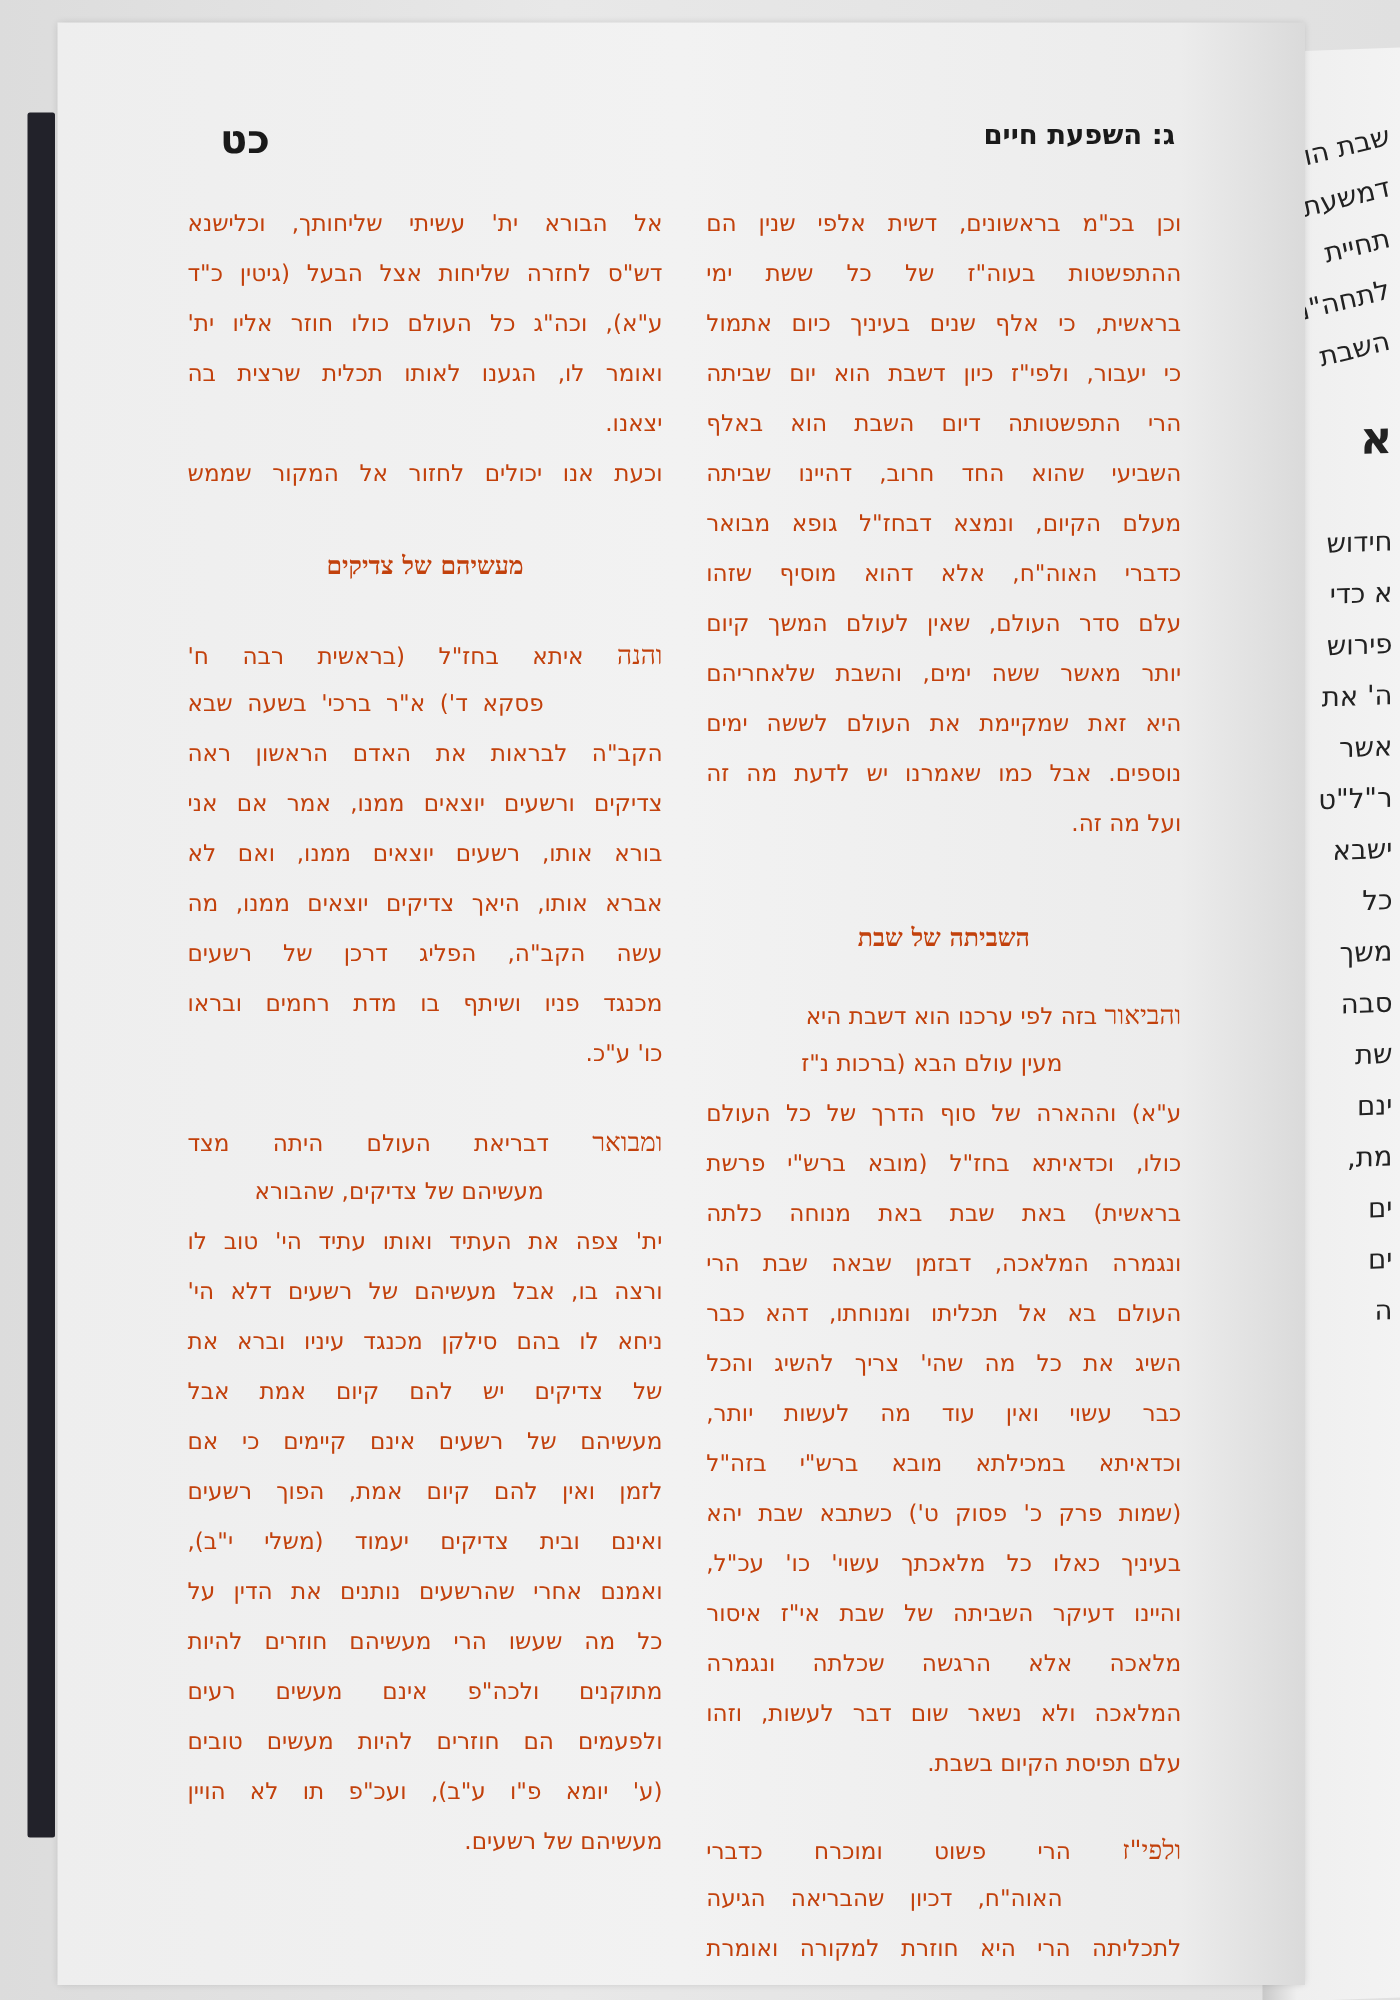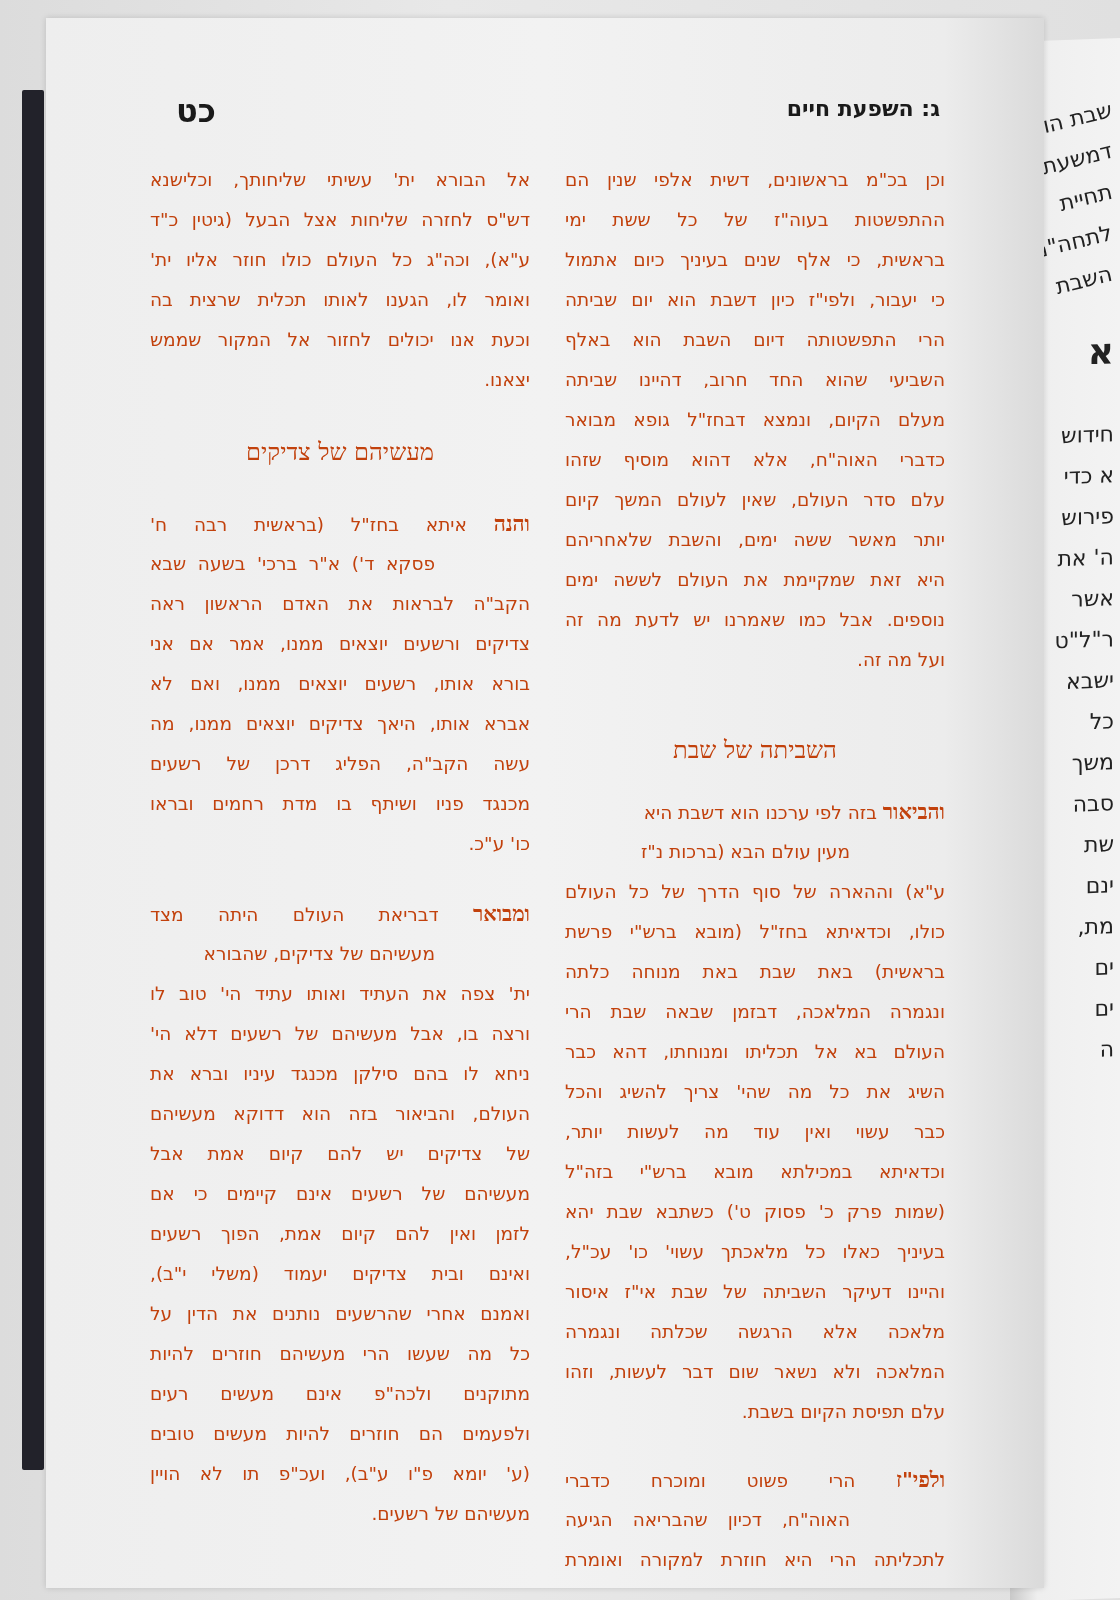--- a/index.html
+++ b/index.html
@@ -41,23 +41,23 @@
       text-align-last:right; color:#c2410c;
       font-family:"DejaVu Sans", sans-serif; font-size:18.5px;
     }
     .col-right { left:565px; }
     .col-left { left:150px; }
     .line { height:40px; line-height:40px; white-space:nowrap; overflow:hidden; text-align:justify; text-align-last:justify; }
     .line.last { text-align-last:right; }
     .gap { height:40px; }
     .heading {
       height:60px; line-height:60px; text-align:left; text-align-last:center;
-      font-family:"DejaVu Serif", serif; font-weight:normal; font-size:24px;
+      font-family:"DejaVu Serif", serif; font-weight:bold; font-size:20px;
     }
-    .lead { font-family:"DejaVu Serif", serif; font-weight:bold; font-size:21px; }
+    .lead { font-family:"DejaVu Serif", serif; font-weight:normal; font-size:21px; }
     .indent { padding-right:95px; }
   </style>
 </head>
 <body>
 
 <div class="desk"></div>
 <div class="spine-edge"></div>
 
 <div class="next-page">
   <div class="lines">
@@ -136,22 +136,22 @@
   </div>
   <div class="line indent">האוה"ח, דכיון שהבריאה הגיעה</div>
   <div class="line">לתכליתה הרי היא חוזרת למקורה ואומרת</div>
 </div>
 
 <div class="col col-left">
   <div class="line">אל הבורא ית' עשיתי שליחותך, וכלישנא</div>
   <div class="line">דש"ס לחזרה שליחות אצל הבעל (גיטין כ"ד</div>
   <div class="line">ע"א), וכה"ג כל העולם כולו חוזר אליו ית'</div>
   <div class="line">ואומר לו, הגענו לאותו תכלית שרצית בה</div>
+  <div class="line last">יצאנו.</div>
   <div class="line">וכעת אנו יכולים לחזור אל המקור שממש</div>
-  <div class="line last">יצאנו.</div>
   <div class="gap" style="height:22px"></div>
   <div class="heading">מעשיהם של צדיקים</div>
   <div class="gap" style="height:22px"></div>
   <div class="line">
     <span class="lead">והנה</span>
     <span>איתא בחז"ל (בראשית רבה ח'</span>
   </div>
   <div class="line indent">פסקא ד') א"ר ברכי' בשעה שבא</div>
   <div class="line">הקב"ה לבראות את האדם הראשון ראה</div>
   <div class="line">צדיקים ורשעים יוצאים ממנו, אמר אם אני</div>
@@ -162,21 +162,20 @@
   <div class="line last">כו' ע"כ.</div>
   <div class="gap" style="height:30px"></div>
   <div class="line">
     <span class="lead">ומבואר</span>
     <span>דבריאת העולם היתה מצד</span>
   </div>
   <div class="line last indent">מעשיהם של צדיקים, שהבורא</div>
   <div class="line">ית' צפה את העתיד ואותו עתיד הי' טוב לו</div>
   <div class="line">ורצה בו, אבל מעשיהם של רשעים דלא הי'</div>
   <div class="line">ניחא לו בהם סילקן מכנגד עיניו וברא את</div>
-  <div class="line">העולם, והביאור בזה הוא דדוקא מעשיהם</div>
   <div class="line">של צדיקים יש להם קיום אמת אבל</div>
   <div class="line">מעשיהם של רשעים אינם קיימים כי אם</div>
   <div class="line">לזמן ואין להם קיום אמת, הפוך רשעים</div>
   <div class="line">ואינם ובית צדיקים יעמוד (משלי י"ב),</div>
   <div class="line">ואמנם אחרי שהרשעים נותנים את הדין על</div>
   <div class="line">כל מה שעשו הרי מעשיהם חוזרים להיות</div>
   <div class="line">מתוקנים ולכה"פ אינם מעשים רעים</div>
   <div class="line">ולפעמים הם חוזרים להיות מעשים טובים</div>
   <div class="line">(ע' יומא פ"ו ע"ב), ועכ"פ תו לא הויין</div>
   <div class="line last">מעשיהם של רשעים.</div>

